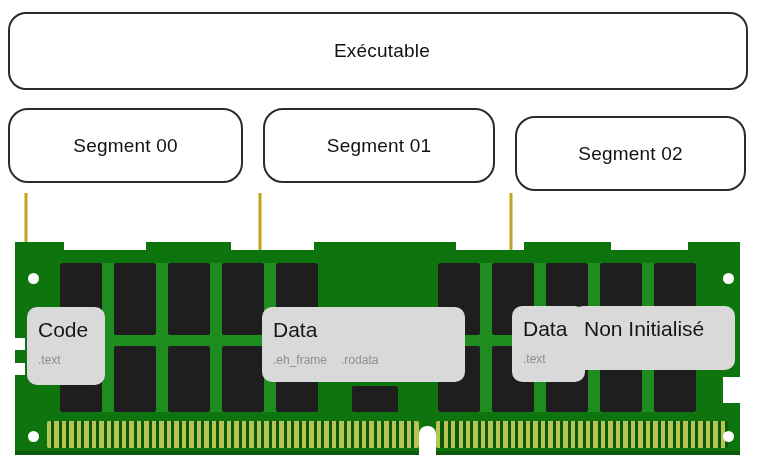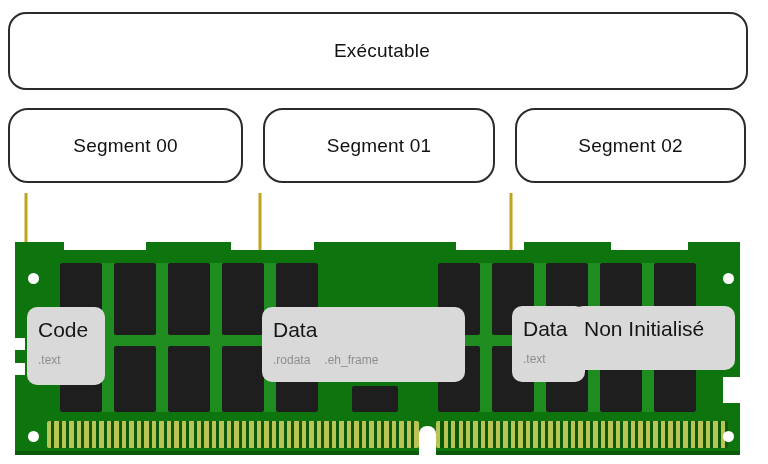--- a/index.html
+++ b/index.html
@@ -11,21 +11,21 @@
   
   .box{
     position:absolute;background:#ffffff;border:2px solid var(--box-border,#2b2b2b);
     display:flex;align-items:center;justify-content:center;
     color:var(--box-text,#111111);font-size:19px;letter-spacing:.2px;
   }
   .box.exec{left:8px;top:12px;width:740px;height:78px;border-radius:18px;padding-left:8px;}
   .box.seg{top:108px;height:75px;border-radius:20px;}
   .box.seg00{left:8px;width:235px;}
   .box.seg01{left:263px;width:232px;}
-  .box.seg02{left:515px;width:231px;}
+  .box.seg02{left:515px;width:231px;margin-top:8px;}
   
   svg.arrows{position:absolute;left:0;top:0;width:768px;height:464px;pointer-events:none;}
   .arrow-stroke{stroke:var(--accent-arrow,#c2a31d);stroke-width:3;fill:none;}
   
   .ram{position:absolute;left:15px;top:242px;width:725px;height:213px;}
   .ram .tab{position:absolute;top:0;height:10px;background:var(--pcb-green,#0e750e);}
   .ram .body{
     position:absolute;left:0;top:8px;width:725px;height:205px;
     background:var(--pcb-green,#0e750e);
     border-bottom:4px solid var(--pcb-green-dark,#0a5a0a);
@@ -139,22 +139,22 @@
 
   <div class="mem-label code">
     <span class="title">Code</span>
     <span class="sections">
       <span>.text</span>
     </span>
   </div>
   <div class="mem-label data1">
     <span class="title">Data</span>
     <span class="sections">
+      <span>.eh_frame</span>
       <span>.rodata</span>
-      <span>.eh_frame</span>
     </span>
   </div>
   <div class="mem-label data2">
     <span class="title">Data</span>
     <span class="sections">
       <span>.text</span>
     </span>
   </div>
   <div class="mem-label noninit">
     <span class="title">Non Initialisé</span>

